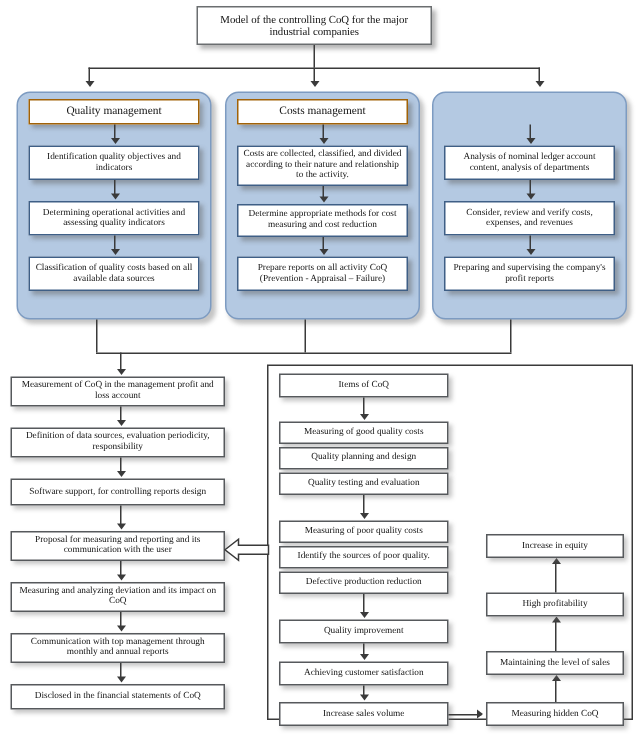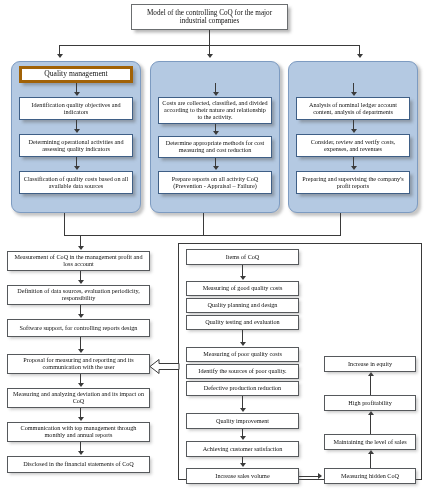--- a/index.html
+++ b/index.html
@@ -38,21 +38,21 @@
   }
   .box.blue-border {
     border: 1px solid #3f5f86;
   }
   .box.title-box {
     font-size: 7.2px;
     border: 1px solid #6b6e70;
   }
   .box.head-box {
     font-size: 7.6px;
-    border: 3px solid #a16207;
+    border: 1px solid #a16207;
   }
   .box.plain {
     box-shadow: 2.2px 2.2px 3px rgba(110,110,110,0.40);
   }
 
   
   .panel {
     position: absolute;
     box-sizing: border-box;
     background: #b4c9e2;
@@ -145,20 +145,23 @@
   </div>
   <div class="vline" style="left:76px; top:157px; width:1px; height:10px;"></div>
   <div class="arrow-down" style="left:73.5px; top:166px;"></div>
 
   <div class="box blue-border" style="left:19px; top:171px; width:114px; height:23px;">
     <span>Classification of quality costs based on all available data sources</span>
   </div>
 
   <div class="panel" style="left:150px; top:61px; width:130px; height:152px;"></div>
 
+  <div class="box head-box" style="left:158px; top:66px; width:114px; height:17px;">
+    <span>Costs management</span>
+  </div>
   <div class="vline" style="left:215px; top:83px; width:1px; height:10px;"></div>
   <div class="arrow-down" style="left:212.5px; top:92px;"></div>
 
   <div class="box blue-border" style="left:158px; top:97px; width:114px; height:27px;">
     <span>Costs are collected, classified, and divided according to their nature and relationship to the activity.</span>
   </div>
   <div class="vline" style="left:215px; top:124px; width:1px; height:8px;"></div>
   <div class="arrow-down" style="left:212.5px; top:131px;"></div>
 
   <div class="box blue-border" style="left:158px; top:136px; width:114px; height:22px;">

